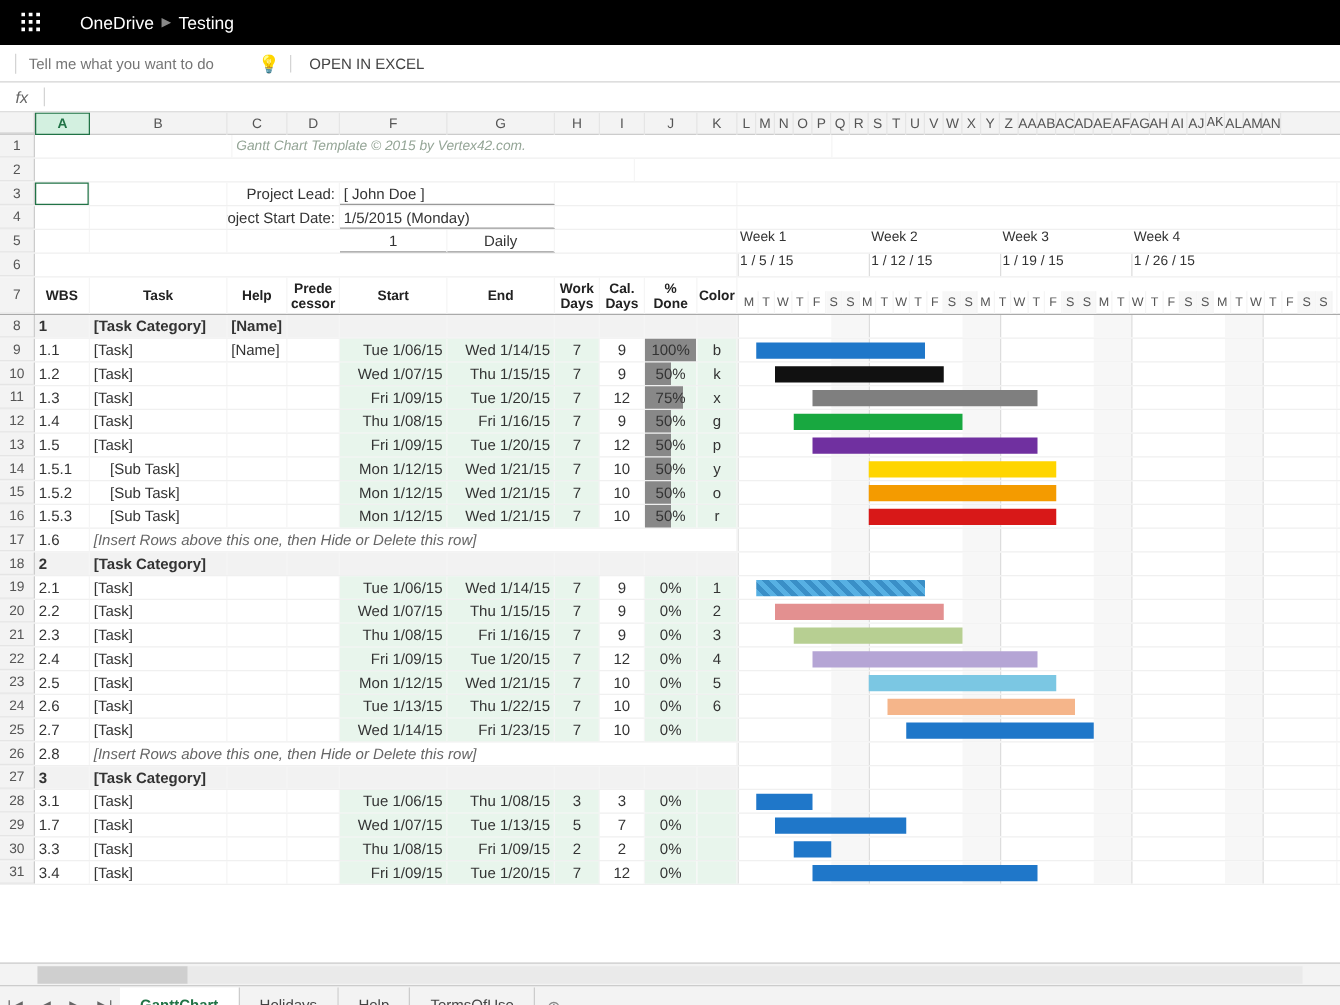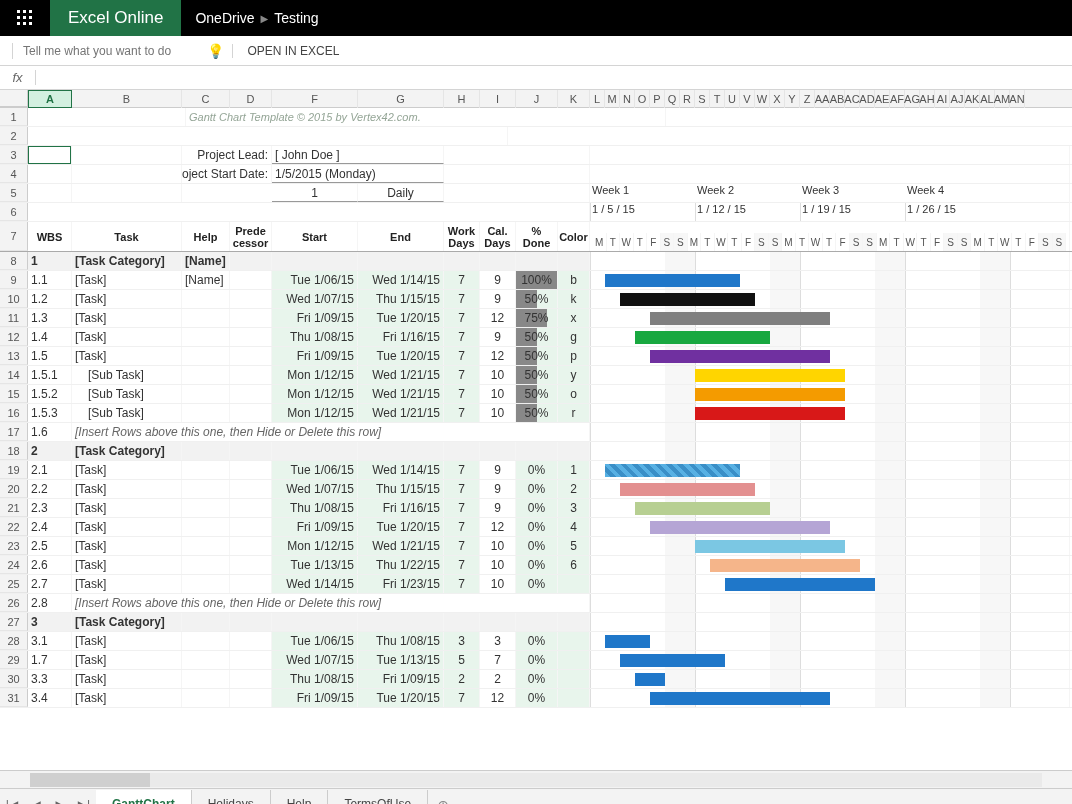--- a/index.html
+++ b/index.html
@@ -68,21 +68,20 @@
         <rect width="3" height="3" x="6" y="0"></rect>
         <rect width="3" height="3" x="12" y="0"></rect>
         <rect width="3" height="3" x="0" y="6"></rect>
         <rect width="3" height="3" x="6" y="6"></rect>
         <rect width="3" height="3" x="12" y="6"></rect>
         <rect width="3" height="3" x="0" y="12"></rect>
         <rect width="3" height="3" x="6" y="12"></rect>
         <rect width="3" height="3" x="12" y="12"></rect>
       </svg>
   </div>
-  <div class="brand">Excel Online</div>
   <div class="breadcrumb">
     <span>OneDrive</span>
     <span class="sep">▶</span>
     <span>Testing</span>
   </div>
   <div style="width:140px"></div>
 </div>
 
 <div class="ribbon">
   <div class="tellme">
@@ -128,21 +127,21 @@
       <div class="ch" style="width: 15px; min-width: 15px;">AA</div>
       <div class="ch" style="width: 15px; min-width: 15px;">AB</div>
       <div class="ch" style="width: 15px; min-width: 15px;">AC</div>
       <div class="ch" style="width: 15px; min-width: 15px;">AD</div>
       <div class="ch" style="width: 15px; min-width: 15px;">AE</div>
       <div class="ch" style="width: 15px; min-width: 15px;">AF</div>
       <div class="ch" style="width: 15px; min-width: 15px;">AG</div>
       <div class="ch" style="width: 15px; min-width: 15px;">AH</div>
       <div class="ch" style="width: 15px; min-width: 15px;">AI</div>
       <div class="ch" style="width: 15px; min-width: 15px;">AJ</div>
-      <div class="ch" style="width: 15px; min-width: 15px;">AK</div>
+      <div class="ch" style="width: 15px; min-width: 15px; font-family: Liberation Mono, monospace;">AK</div>
       <div class="ch" style="width: 15px; min-width: 15px;">AL</div>
       <div class="ch" style="width: 15px; min-width: 15px;">AM</div>
       <div class="ch" style="width: 15px; min-width: 15px;">AN</div>
     </div>
   <div id="rows">
       <div class="row">
         <div class="rownum">1</div>
         <div class="cell " style="width: 158px;"></div>
         <div class="cell tl">
           <span class="note">Gantt Chart Template © 2015 by Vertex42.com.</span>

